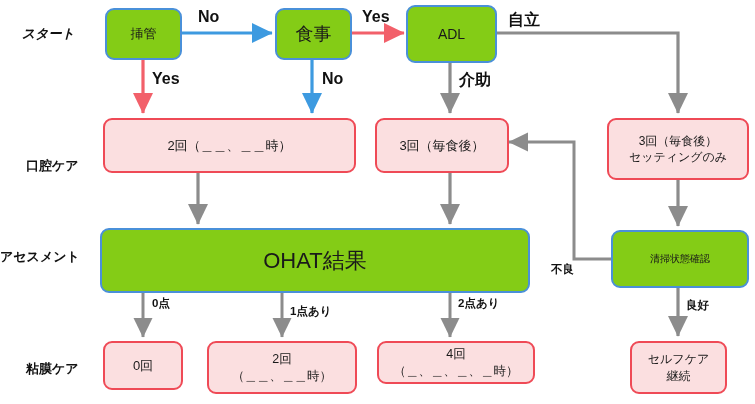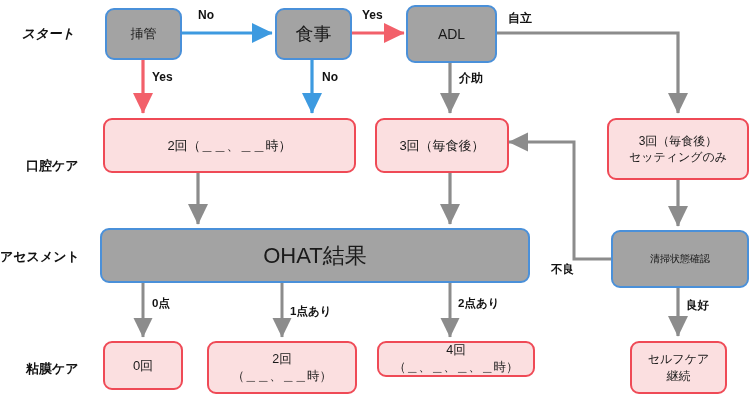--- a/index.html
+++ b/index.html
@@ -37,30 +37,30 @@
     border-radius: 9px;
     display: flex;
     align-items: center;
     justify-content: center;
     text-align: center;
     color: #1a1a1a;
     line-height: 1.35;
     white-space: pre-line;
   }
   .node.blue {
-    background: #a3a3a3;
+    background: #84cc16;
     border: 2px solid #4a90d9;
   }
   .node.pink {
     background: #fbdfe0;
     border: 2px solid #ef4a56;
   }
   .edge-label {
     position: absolute;
-    font-size: 12px;
+    font-size: 16px;
     font-weight: bold;
     color: #111111;
     white-space: nowrap;
   }
   .edge-label.small {
     font-size: 11.5px;
   }
 </style>
 </head>
 <body>
@@ -120,30 +120,30 @@
 
   <div class="node blue" style="left:406px; top:5px; width:91px; height:58px; font-size:14px;">ADL</div>
 
   <div class="node pink" style="left:103px; top:118px; width:253px; height:55px; font-size:13px;">2回（＿＿、＿＿時）</div>
 
   <div class="node pink" style="left:375px; top:118px; width:134px; height:55px; font-size:13px;">3回（毎食後）</div>
 
   <div class="node pink" style="left:607px; top:118px; width:142px; height:62px; font-size:12px;">3回（毎食後）
 セッティングのみ</div>
 
-  <div class="node blue" style="left:100px; top:228px; width:430px; height:55px; font-size:22px;">OHAT結果</div>
+  <div class="node blue" style="left:100px; top:228px; width:430px; height:65px; font-size:22px;">OHAT結果</div>
 
   <div class="node blue" style="left:611px; top:230px; width:138px; height:58px; font-size:10px;">清掃状態確認</div>
 
   <div class="node pink" style="left:103px; top:341px; width:80px; height:49px; font-size:13px;">0回</div>
 
   <div class="node pink" style="left:207px; top:341px; width:150px; height:53px; font-size:12.5px;">2回
 （＿＿、＿＿時）</div>
 
-  <div class="node pink" style="left:377px; top:341px; width:158px; height:36px; font-size:12.5px;">4回
+  <div class="node pink" style="left:377px; top:341px; width:158px; height:43px; font-size:12.5px;">4回
 （＿、＿、＿、＿時）</div>
 
   <div class="node pink" style="left:630px; top:341px; width:97px; height:53px; font-size:12px;">セルフケア
 継続</div>
 
   <div class="edge-label" style="left:198px; top:8px;">No</div>
 
   <div class="edge-label" style="left:152px; top:70px;">Yes</div>
 
   <div class="edge-label" style="left:362px; top:8px;">Yes</div>

